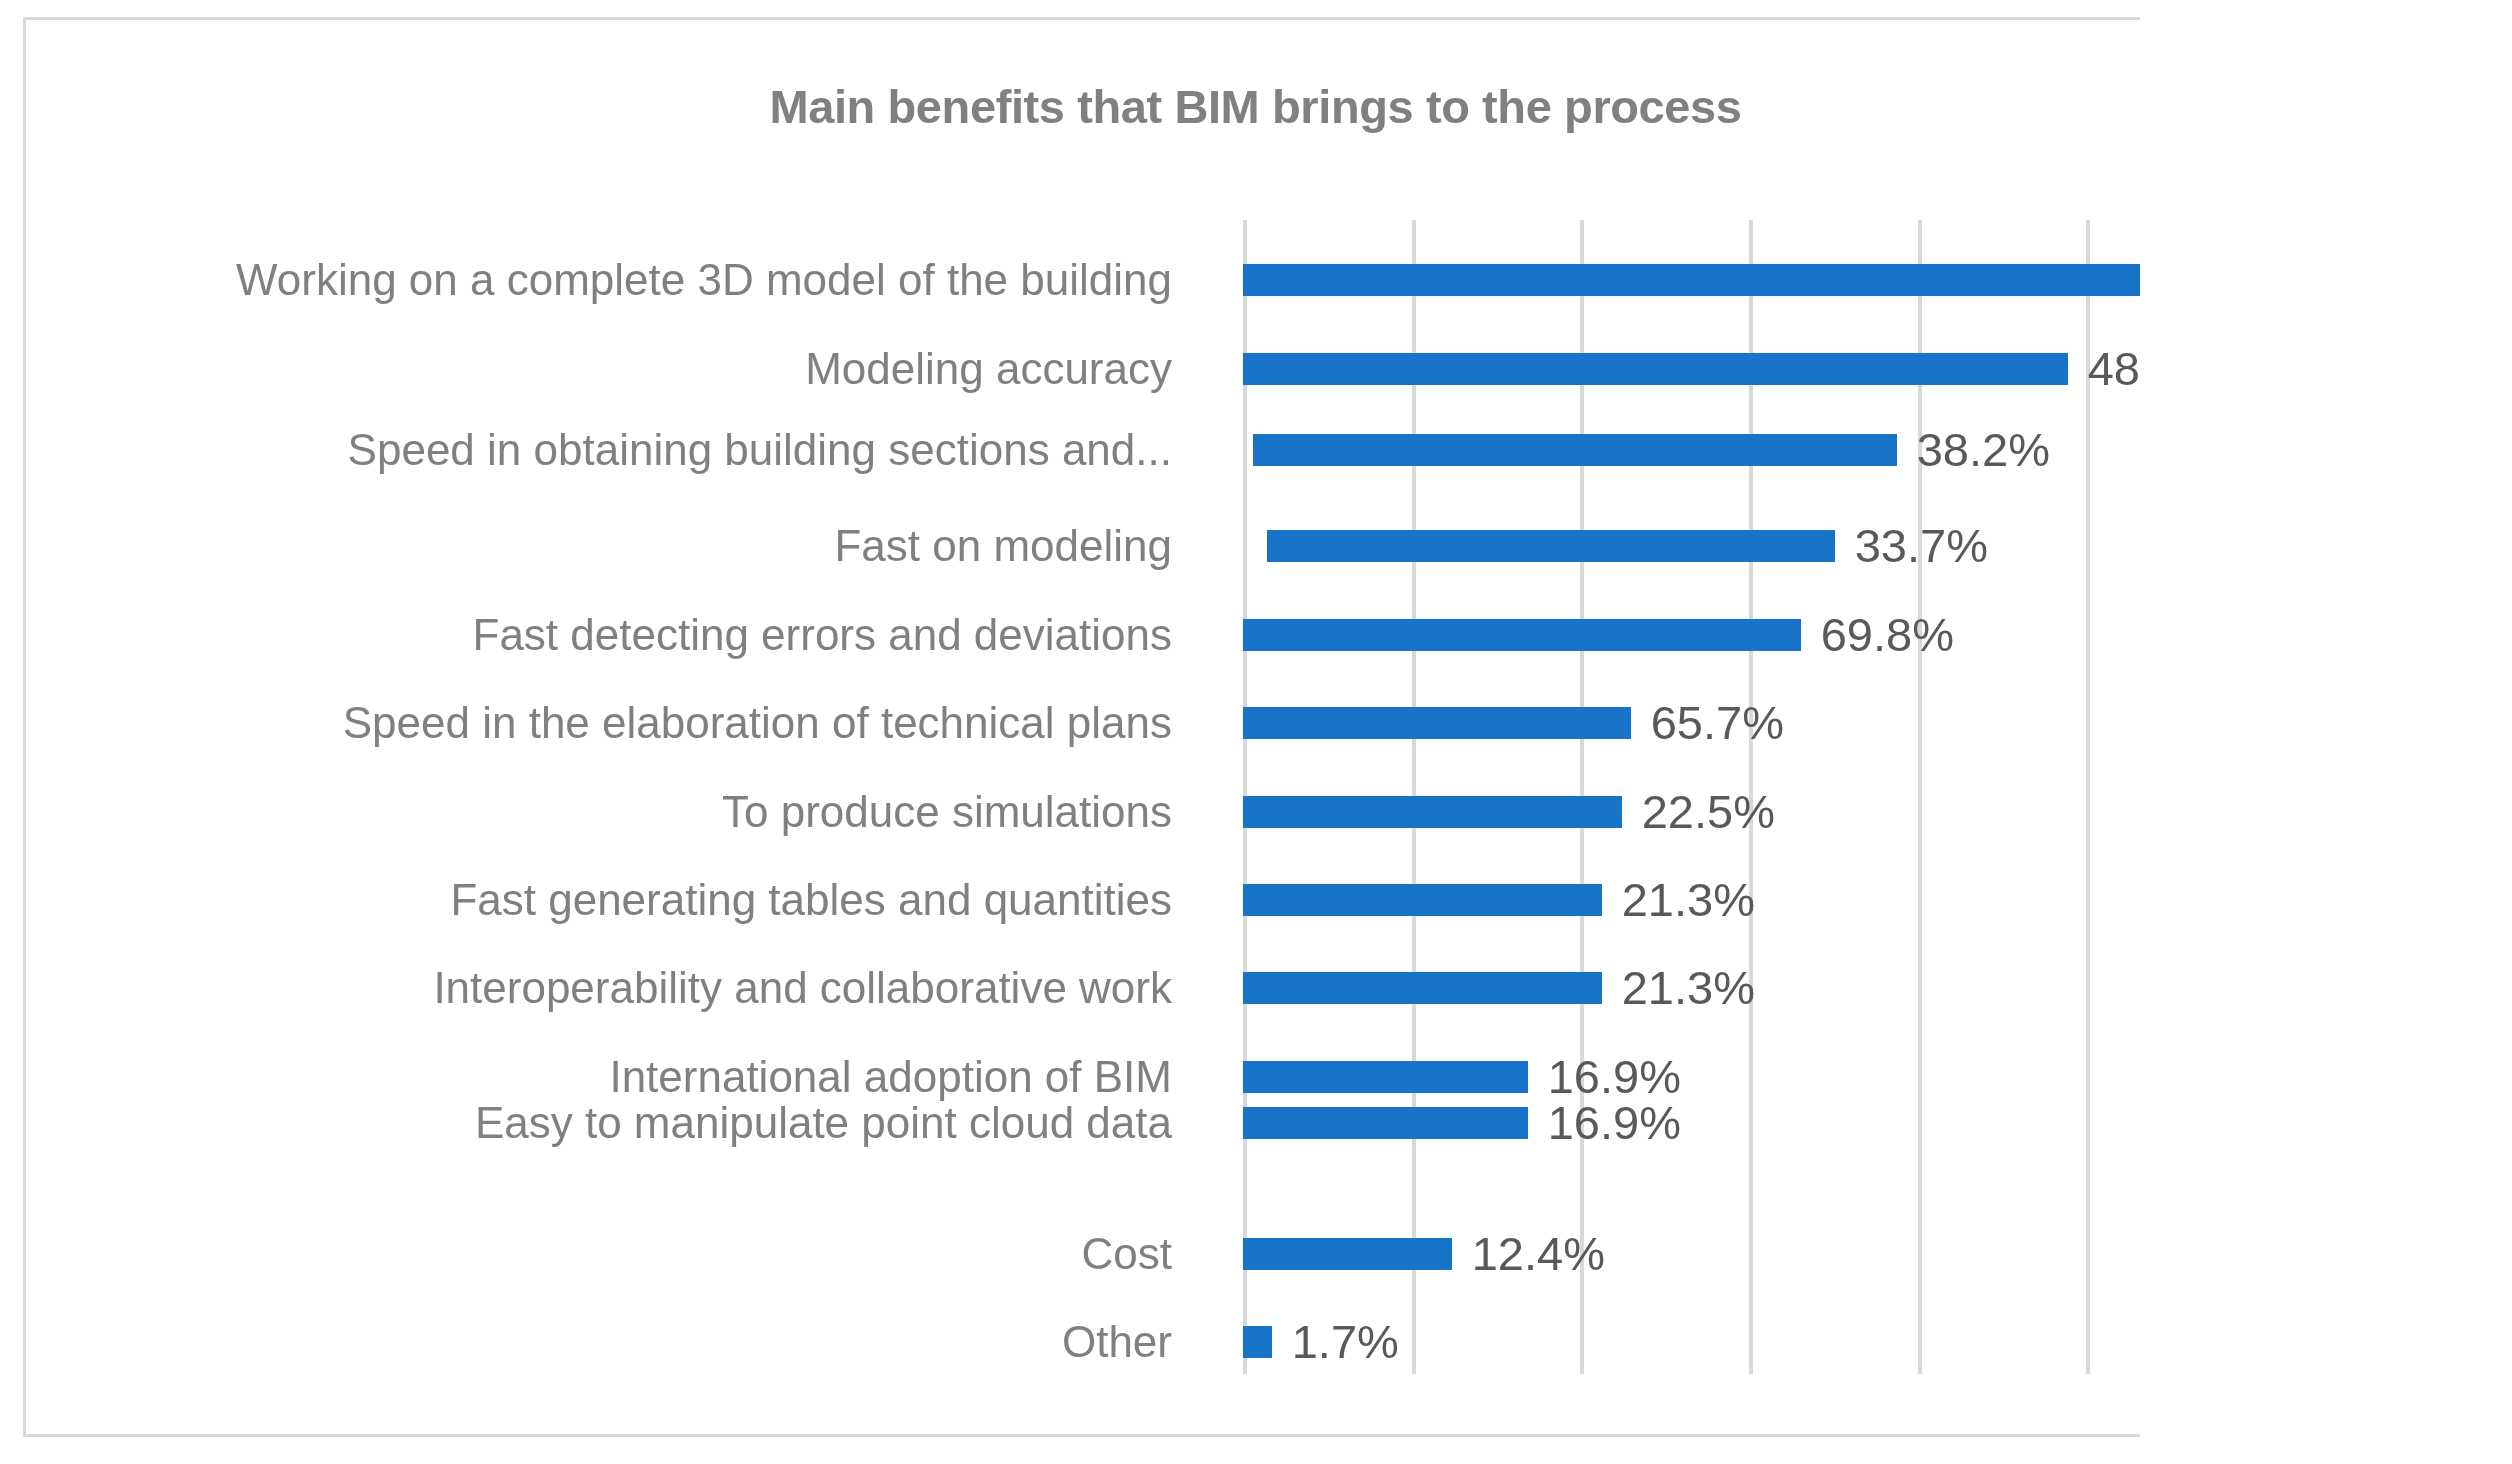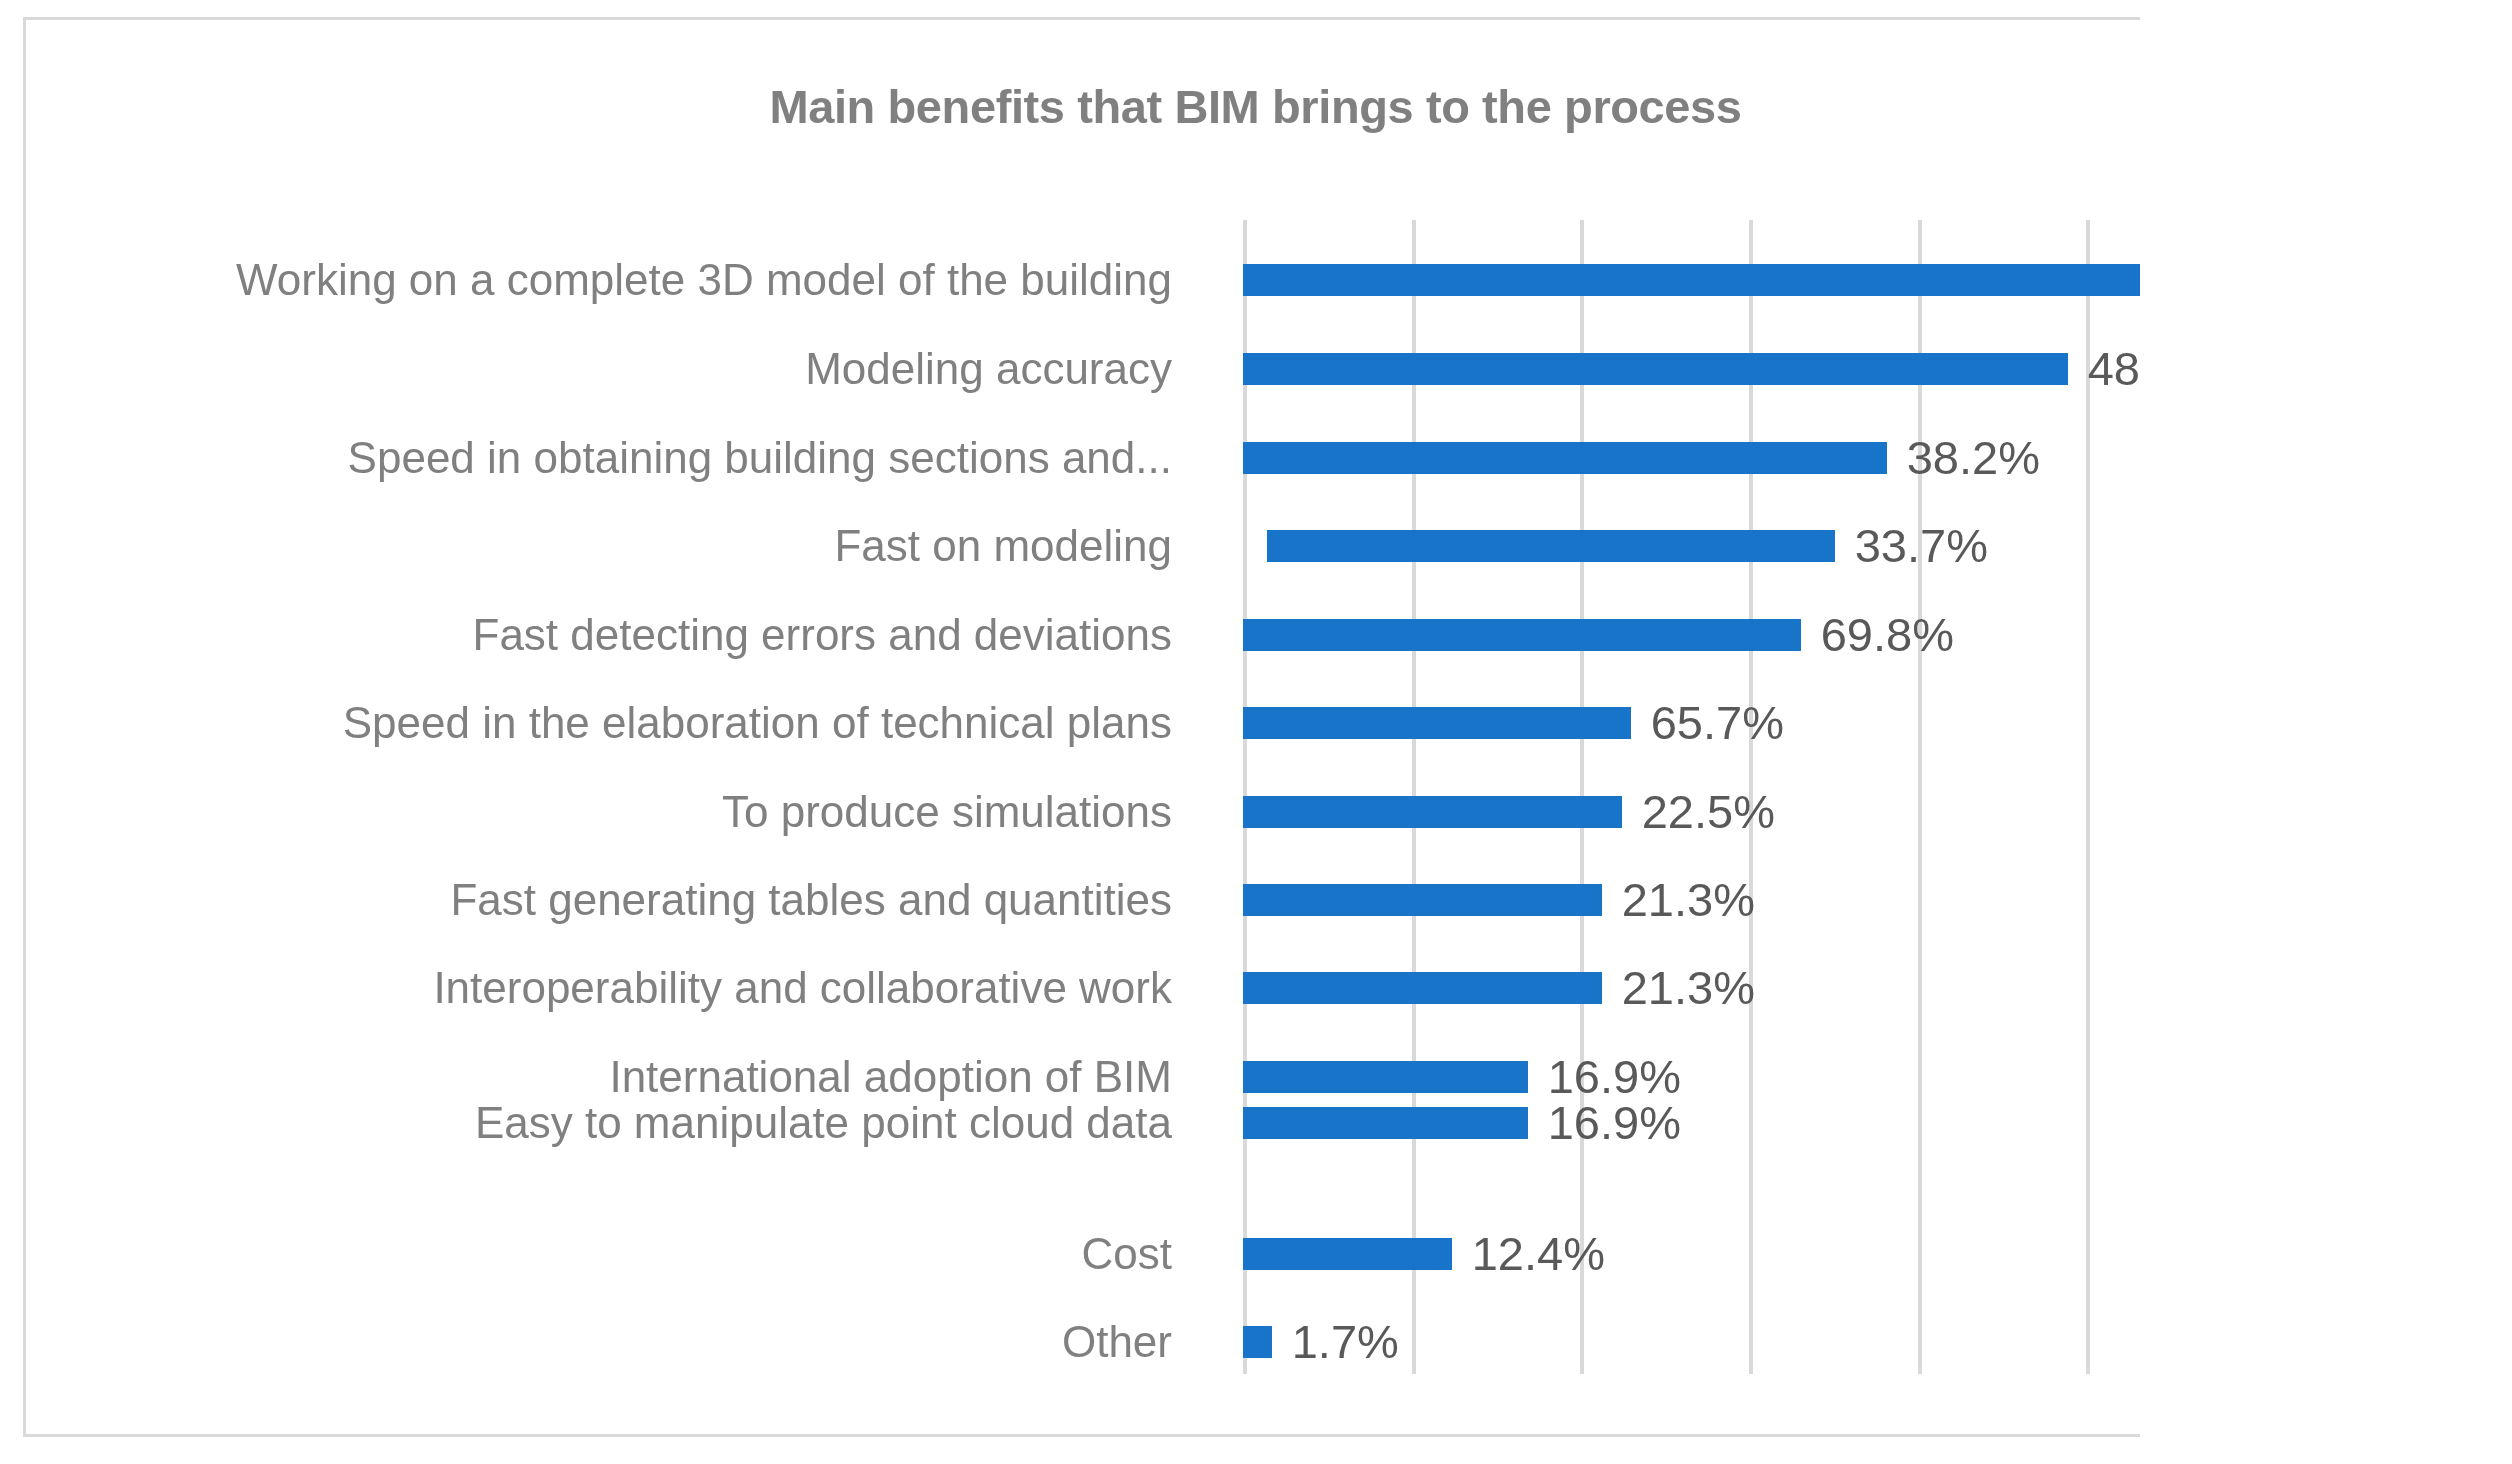--- a/index.html
+++ b/index.html
@@ -131,21 +131,21 @@
               <div class="value-label" style="color: rgb(89, 89, 89);">39.2%</div>
             </div>
           </div>
           <div class="row" style="top: 105px;">
             <div class="cat-label" style="right: 1251px; color: rgb(128, 128, 128);">Modeling accuracy</div>
             <div class="bar-wrap" style="left: 0px;">
               <div class="bar" style="width: 825px; background: rgb(24, 116, 200);"></div>
               <div class="value-label" style="color: rgb(89, 89, 89);">48.9%</div>
             </div>
           </div>
-          <div class="row" style="top: 194px;">
+          <div class="row" style="top: 186px; margin-left: 10px;">
             <div class="cat-label" style="right: 1251px; color: rgb(128, 128, 128);">Speed in obtaining building sections and...</div>
             <div class="bar-wrap" style="left: 0px;">
               <div class="bar" style="width: 644px; background: rgb(24, 116, 200);"></div>
               <div class="value-label" style="color: rgb(89, 89, 89);">38.2%</div>
             </div>
           </div>
           <div class="row" style="top: 282px;">
             <div class="cat-label" style="right: 1251px; color: rgb(128, 128, 128);">Fast on modeling</div>
             <div class="bar-wrap" style="left: 0px; margin-left: 24px;">
               <div class="bar" style="width: 568px; background: rgb(24, 116, 200);"></div>

